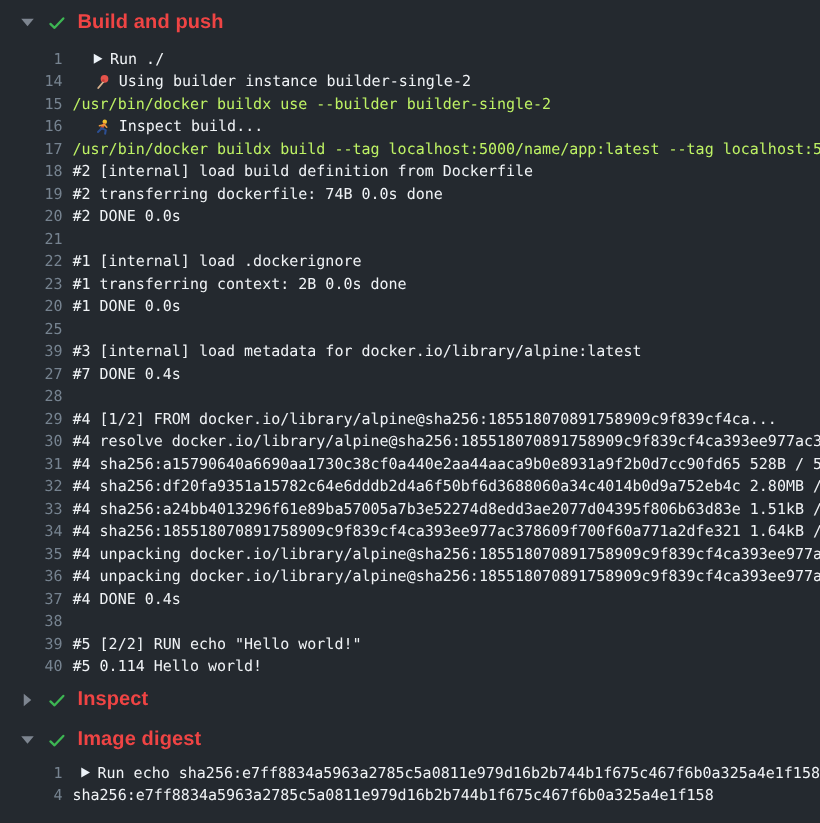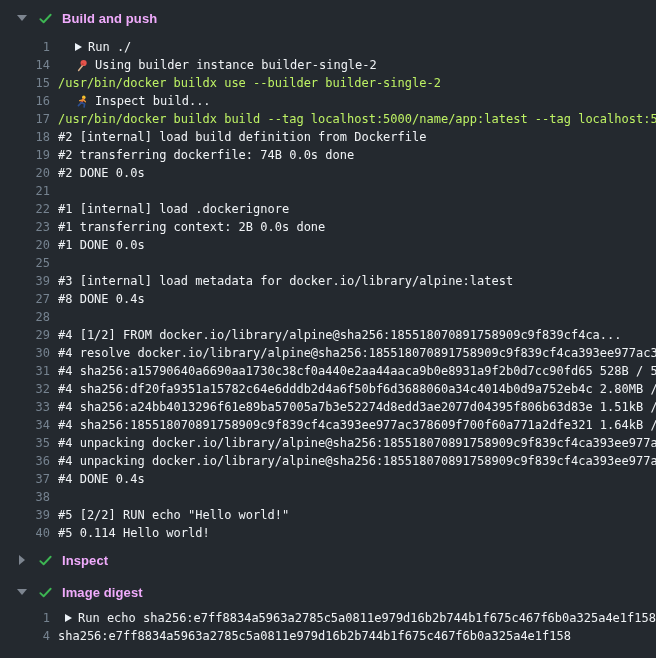--- a/index.html
+++ b/index.html
@@ -10,21 +10,21 @@
   }
   section{margin:0;}
   section.collapsed{margin-bottom:8px;}
   .sec-header{display:flex;align-items:center;height:24px;padding-left:16px;cursor:pointer;}
   .sec-chevron{width:12px;height:12px;position:relative;margin-right:10px;flex:none;}
   .sec-chevron.tri-down::after{content:"";position:absolute;left:1px;top:3px;
     border-left:5px solid transparent;border-right:5px solid transparent;border-top:6px solid #7d8590;}
   .sec-chevron.tri-right::after{content:"";position:absolute;left:3px;top:1px;
     border-top:5px solid transparent;border-bottom:5px solid transparent;border-left:6px solid #7d8590;}
   .check{width:15px;height:15px;margin-right:9px;flex:none;display:flex;}
-  .sec-title{font-family:"Liberation Sans",sans-serif;font-weight:bold;font-size:13px;color:#f0abfc;letter-spacing:.1px;}
+  .sec-title{font-family:"Liberation Sans",sans-serif;font-weight:bold;font-size:16px;color:#ef4444;letter-spacing:.1px;}
   .lines{padding:8px 0 6px 0;}
   section[data-idx="2"] .lines{padding:5px 0 0 0;}
   .line{display:flex;height:18px;line-height:18px;white-space:nowrap;}
   .num{width:50px;flex:none;text-align:right;color:#768390;cursor:pointer;}
   .content{margin-left:8px;display:flex;align-items:center;overflow:hidden;}
   .txt{white-space:pre;}
   .t-command .txt{color:#bef264;font-weight:normal;}
   .t-notice .content,.t-run .content{padding-left:17px;align-items:center;}
   section[data-idx="2"] .t-run .content{padding-left:7px;}
   .run-chevron{width:0;height:0;flex:none;margin-right:6px;
@@ -144,21 +144,21 @@
         </div>
         <div class="line t-plain">
           <span class="num">39</span>
           <span class="content">
             <span class="txt">#3 [internal] load metadata for docker.io/library/alpine:latest</span>
           </span>
         </div>
         <div class="line t-plain">
           <span class="num">27</span>
           <span class="content">
-            <span class="txt">#8 DONE 0.4s</span>
+            <span class="txt">#7 DONE 0.4s</span>
           </span>
         </div>
         <div class="line t-blank">
           <span class="num">28</span>
           <span class="content">
             <span class="txt"></span>
           </span>
         </div>
         <div class="line t-plain">
           <span class="num">29</span>

